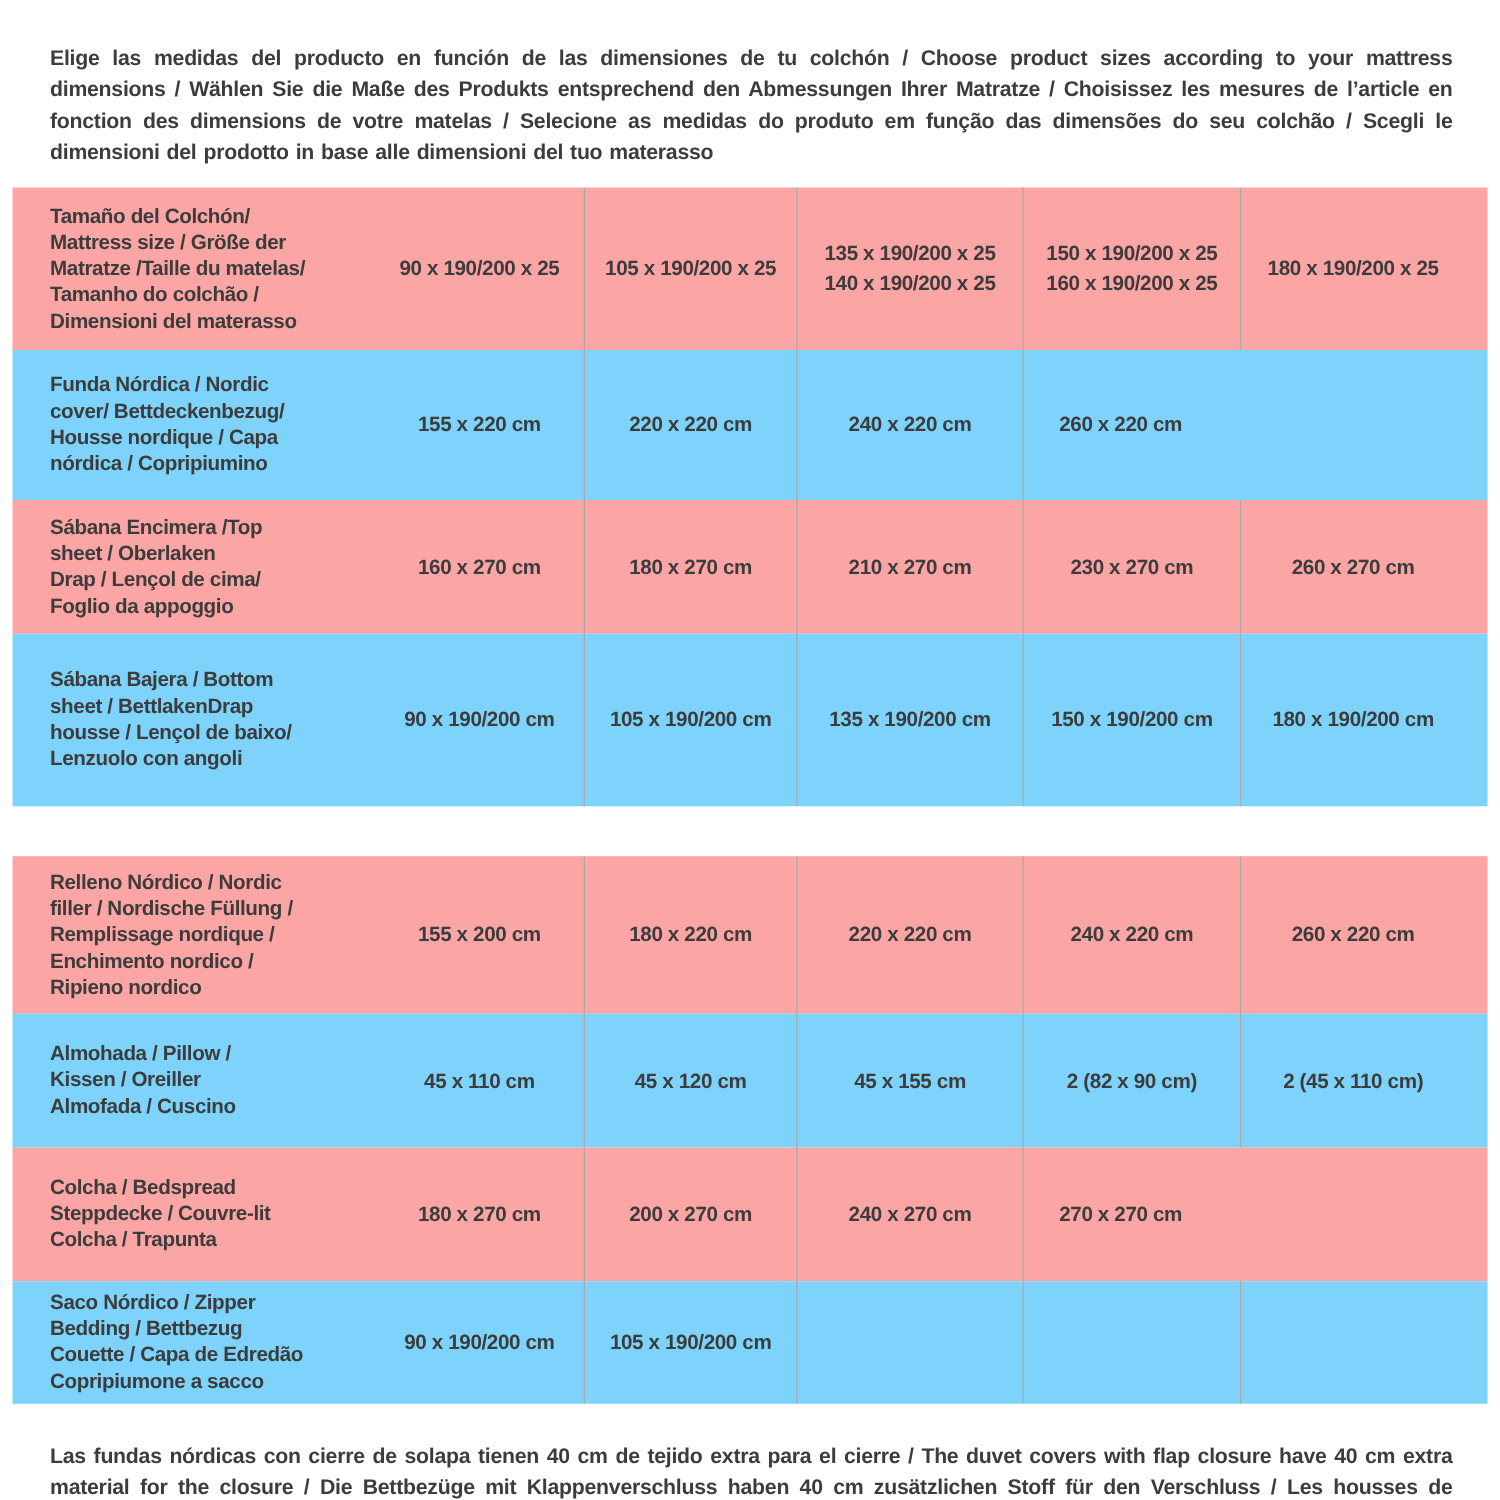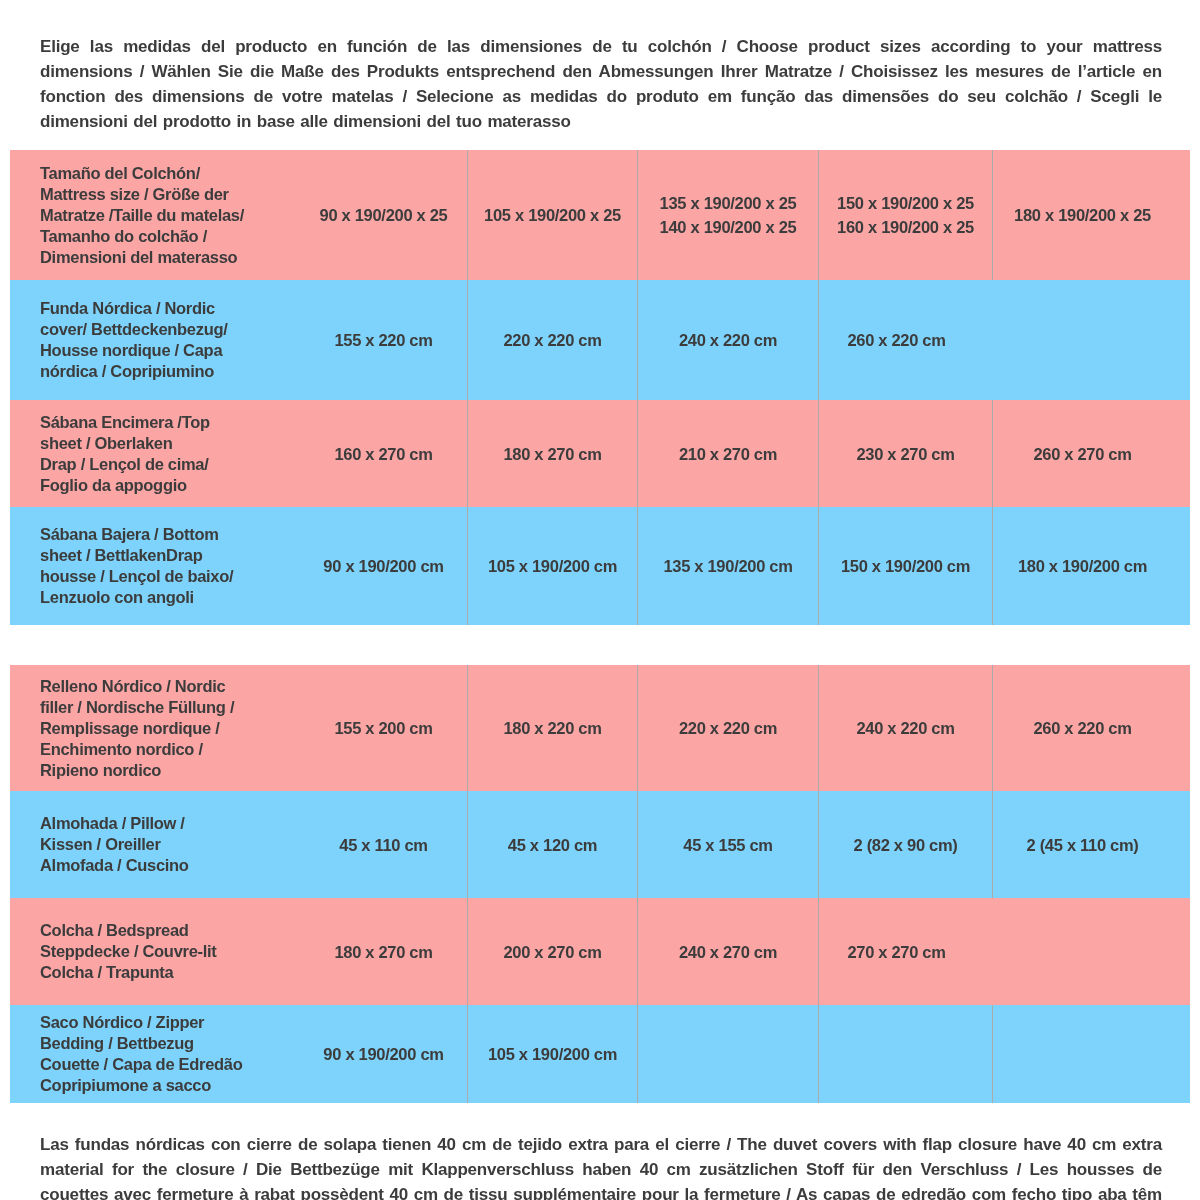--- a/index.html
+++ b/index.html
@@ -52,21 +52,21 @@
     text-align: center;
     font-size: 16.5px;
     line-height: 24px;
     color: #3c3c3c;
   }
   .b { border-left: 1px solid #ababab; }
   .last { padding-right: 18px; }
   .h-130 { height: 130px; }
   .h-120 { height: 120px; }
   .h-107 { height: 107px; }
-  .h-110 { height: 118px; }
+  .h-110 { height: 138px; }
   .h-126 { height: 126px; margin-top: 40px; }
   .h-98  { height: 98px; }
 </style>
 </head>
 <body>
 
 <div class="intro">Elige las medidas del producto en función de las dimensiones de tu colchón / Choose product sizes according to your mattress dimensions / Wählen Sie die Maße des Produkts entsprechend den Abmessungen Ihrer Matratze / Choisissez les mesures de l’article en fonction des dimensions de votre matelas / Selecione as medidas do produto em função das dimensões do seu colchão / Scegli le dimensioni del prodotto in base alle dimensioni del tuo materasso</div>
 
 <div class="size-table">
 

